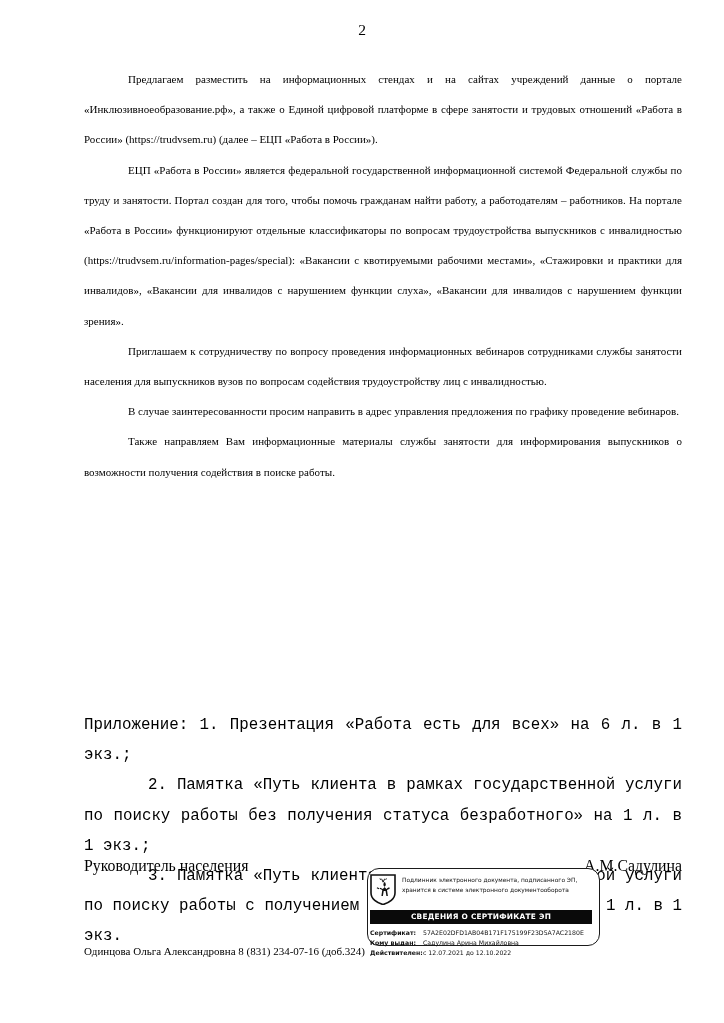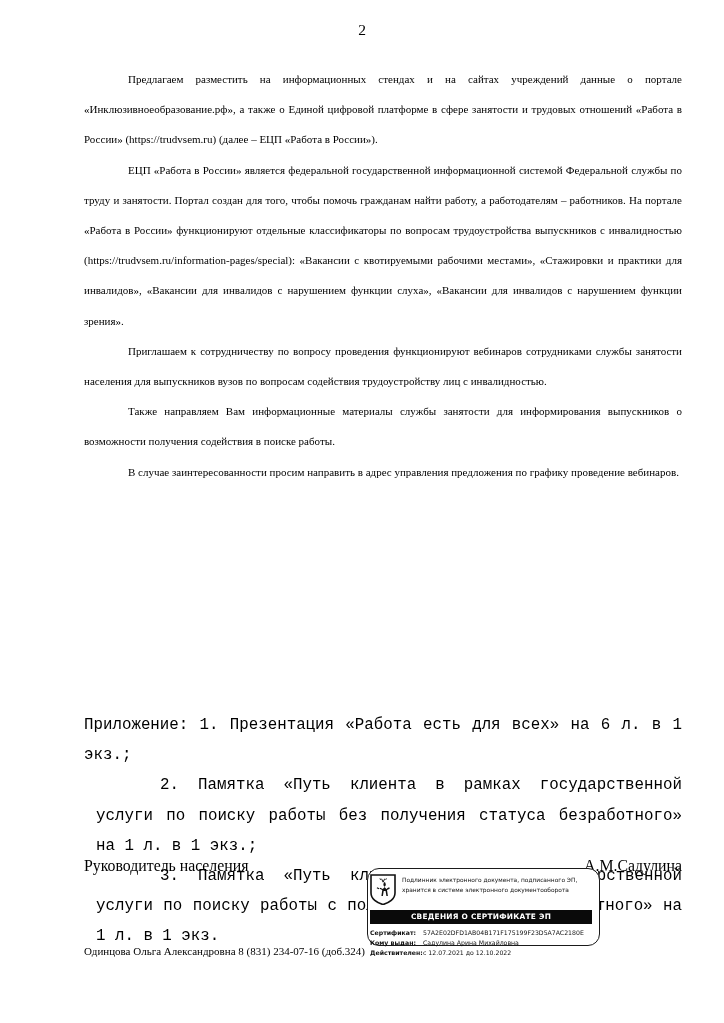--- a/index.html
+++ b/index.html
@@ -55,21 +55,20 @@
   }
   .appendix p {
     margin: 0;
     text-align: justify;
   }
   .appendix p.first {
     text-indent: 0;
   }
   .appendix p.numbered {
     text-indent: 64px;
-    margin-left: 12px;
   }
   .signature-row {
     position: absolute;
     left: 84px;
     top: 855px;
     width: 598px;
     font-size: 15.8px;
     line-height: 22px;
   }
   .sig-left {
@@ -156,23 +155,23 @@
 </head>
 <body>
 
 <div class="page">
 
   <div class="page-number">2</div>
 
   <div class="body-block">
     <p class="para">Предлагаем разместить на информационных стендах и на сайтах учреждений данные о портале «Инклюзивноеобразование.рф», а также о Единой цифровой платформе в сфере занятости и трудовых отношений «Работа в России» (https://trudvsem.ru) (далее – ЕЦП «Работа в России»).</p>
     <p class="para">ЕЦП «Работа в России» является федеральной государственной информационной системой Федеральной службы по труду и занятости. Портал создан для того, чтобы помочь гражданам найти работу, а работодателям – работников. На портале «Работа в России» функционируют отдельные классификаторы по вопросам трудоустройства выпускников с инвалидностью (https://trudvsem.ru/information-pages/special): «Вакансии с квотируемыми рабочими местами», «Стажировки и практики для инвалидов», «Вакансии для инвалидов с нарушением функции слуха», «Вакансии для инвалидов с нарушением функции зрения».</p>
-    <p class="para">Приглашаем к сотрудничеству по вопросу проведения  функционируют вебинаров сотрудниками службы занятости населения для выпускников вузов по вопросам содействия трудоустройству лиц с инвалидностью.</p>
+    <p class="para">Приглашаем к сотрудничеству по вопросу проведения  информационных вебинаров сотрудниками службы занятости населения для выпускников вузов по вопросам содействия трудоустройству лиц с инвалидностью.</p>
+    <p class="para">В случае заинтересованности просим направить в адрес управления предложения по графику проведение вебинаров.</p>
     <p class="para">Также направляем Вам информационные материалы службы занятости для информирования выпускников о возможности получения содействия в поиске работы.</p>
-    <p class="para">В случае заинтересованности просим направить в адрес управления предложения по графику проведение вебинаров.</p>
   </div>
 
   <div class="appendix">
     <p class="first">Приложение: 1. Презентация «Работа есть для всех» на 6 л. в 1 экз.;</p>
     <p class="numbered">2. Памятка «Путь клиента в рамках государственной услуги по поиску работы без получения статуса безработного» на 1 л. в 1 экз.;</p>
     <p class="numbered">3. Памятка «Путь клиента в рамках государственной услуги по поиску работы с получением статуса безработного» на 1 л. в 1 экз.</p>
   </div>
 
   <div class="signature-row">
     <span class="sig-left">Руководитель населения</span>

